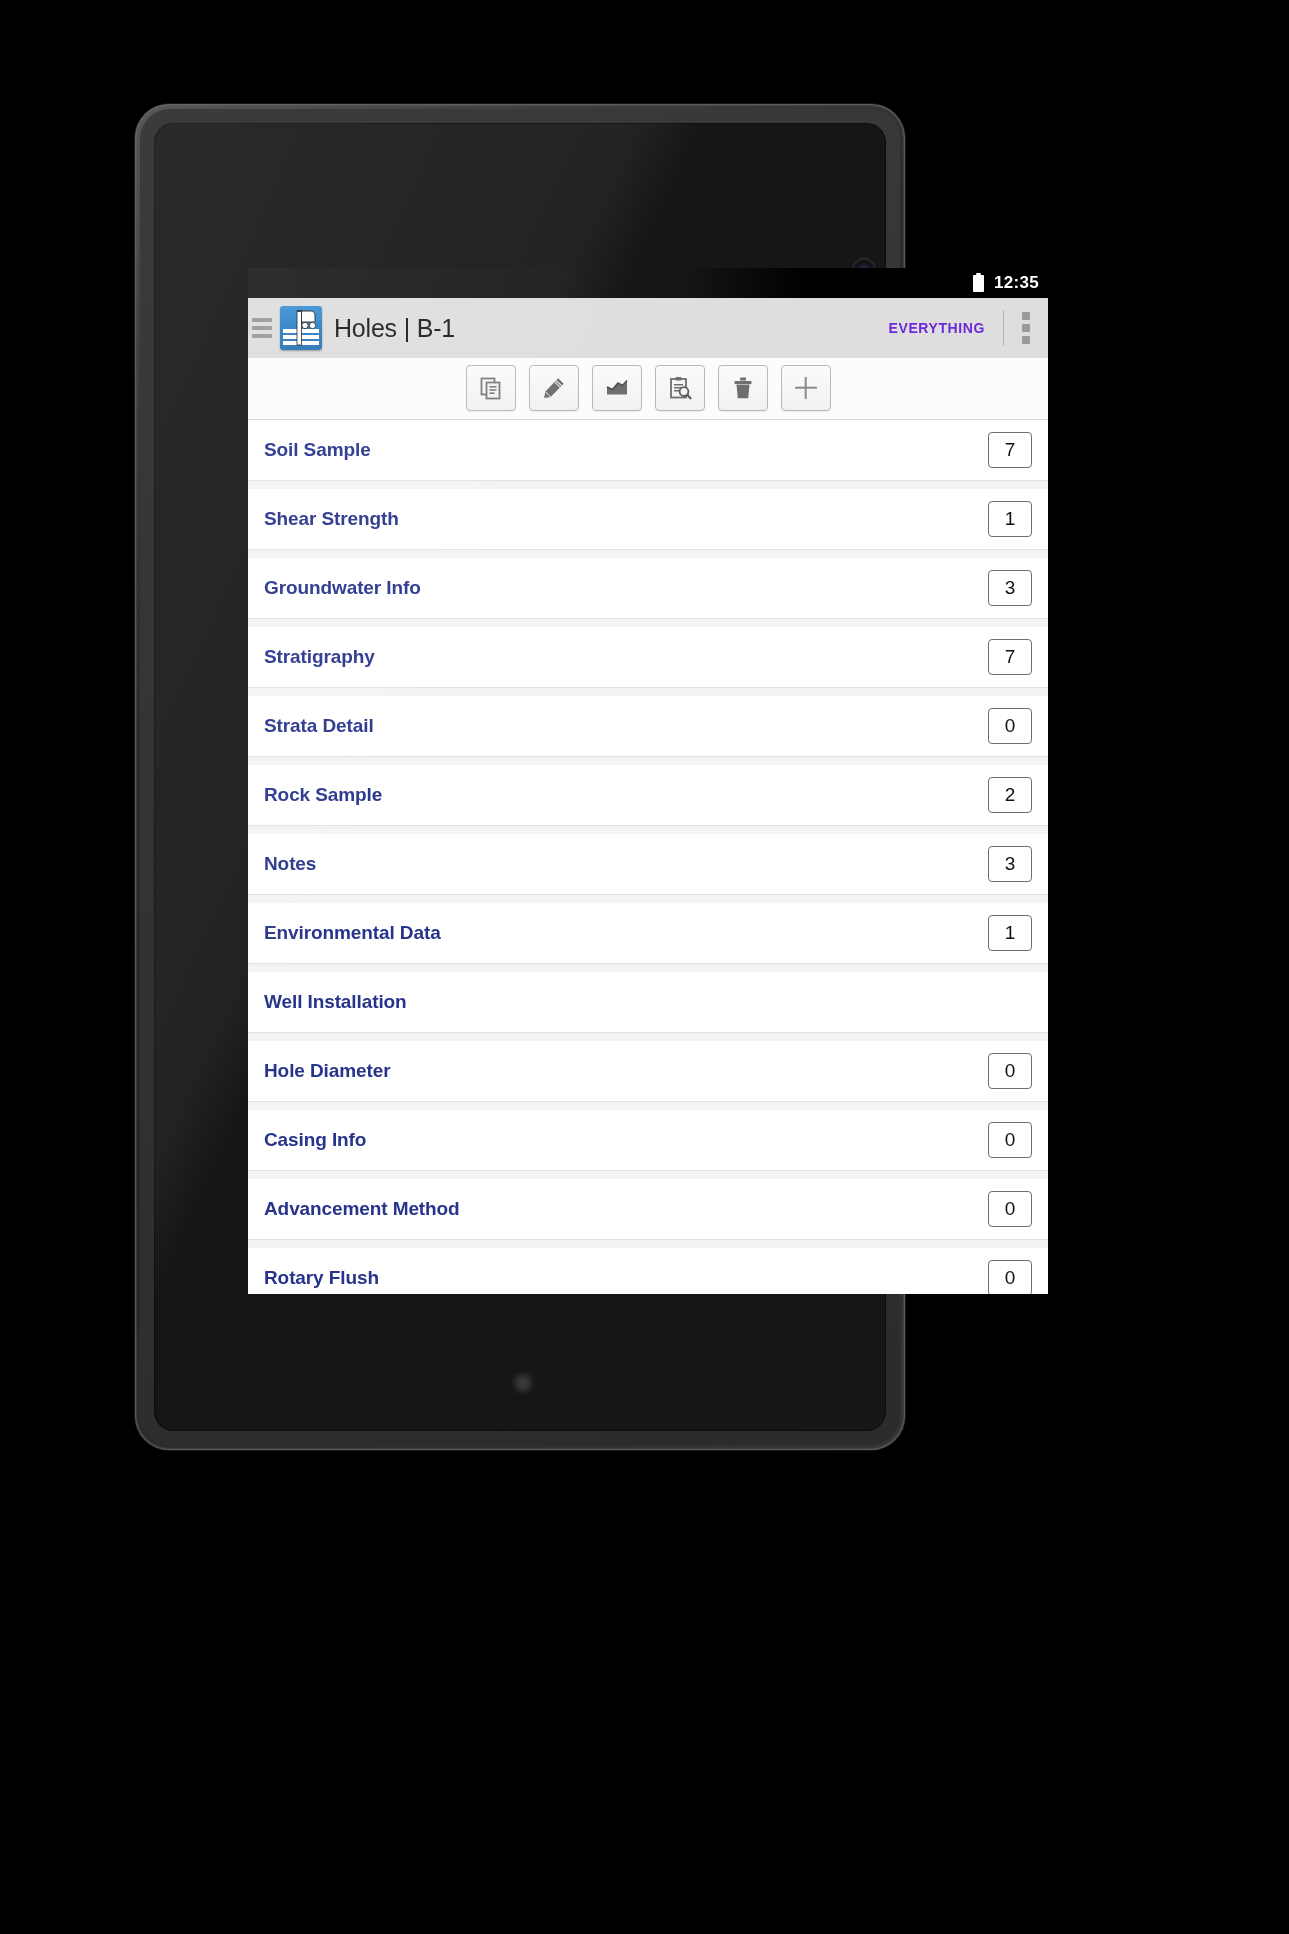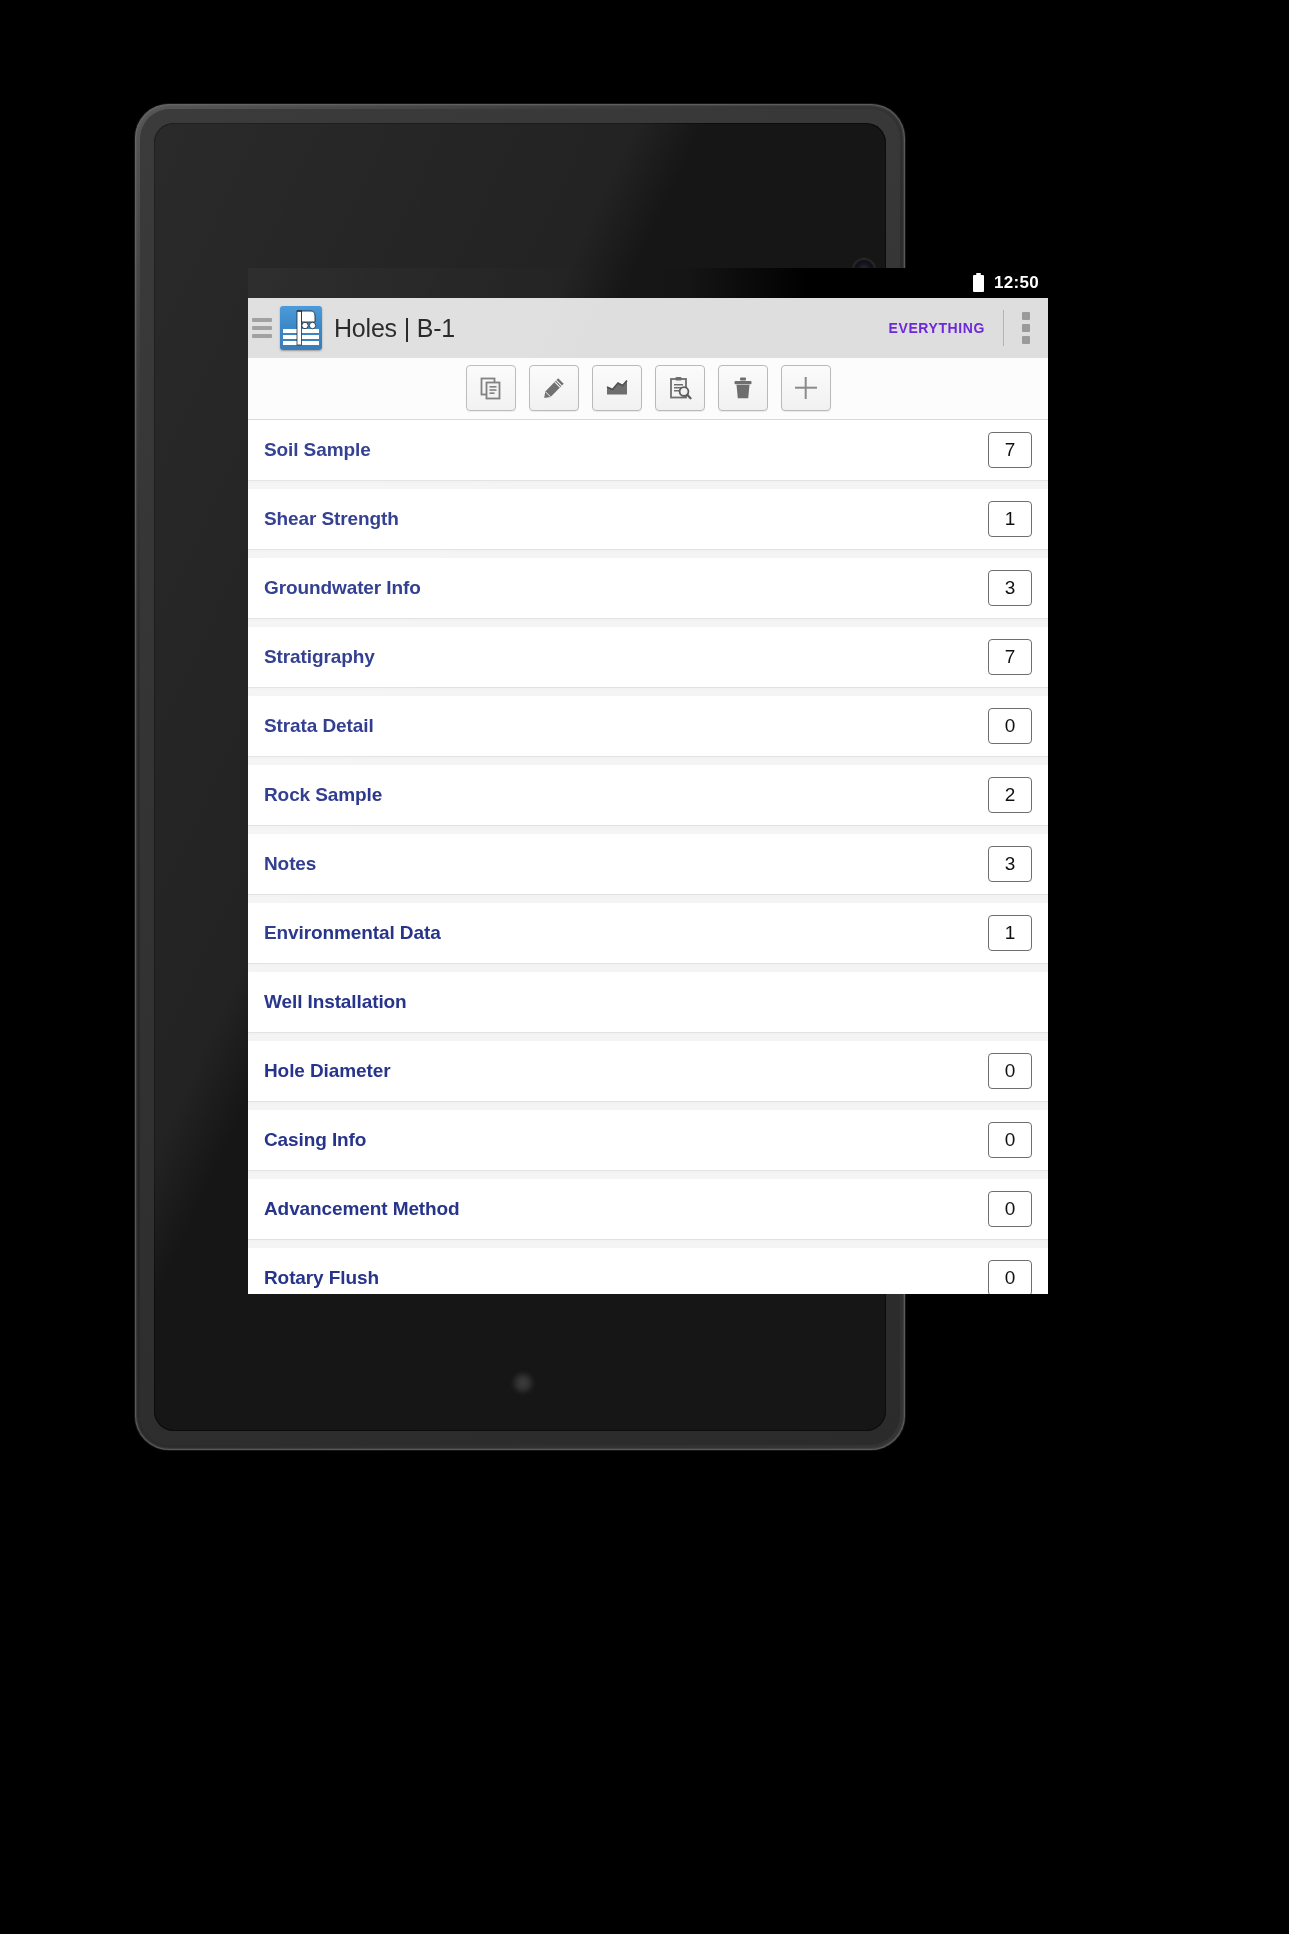--- a/index.html
+++ b/index.html
@@ -128,21 +128,21 @@
     <div id="device-inner">
       <div id="bezel"></div>
 
       <div id="camera"></div>
       <div id="home-dot"></div>
 
       <div id="screen">
 
         <div class="statusbar">
           <span class="battery"></span>
-          <span class="clock">12:50</span>
+          <span class="clock">12:35</span>
         </div>
 
         <div class="appbar">
 
           <div class="hamburger">
             <i></i>
               <i></i>
               <i></i>
           </div>
 

